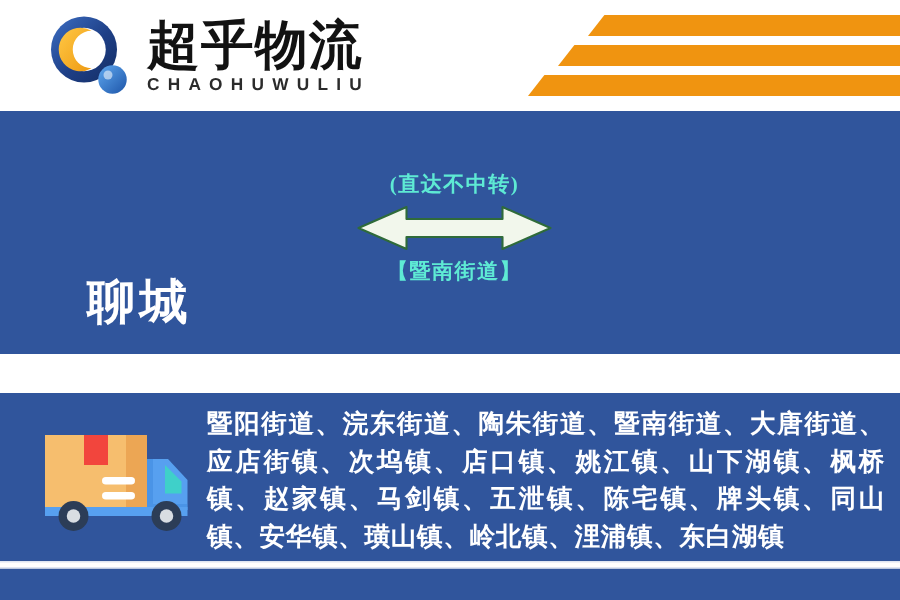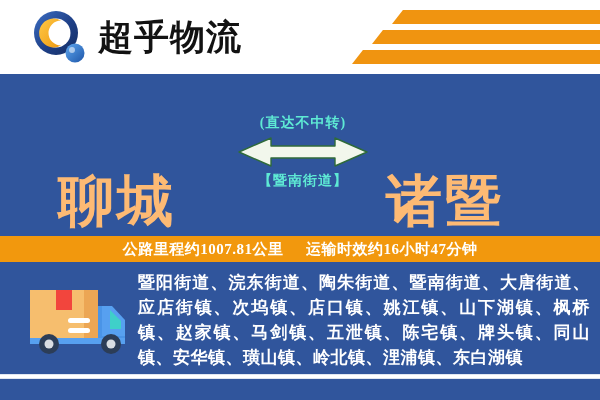--- a/index.html
+++ b/index.html
@@ -85,23 +85,23 @@
     left: 0; top: 74px;
     width: 600px;
     height: 162px;
     background: #30559C;
   }
   .city {
     position: absolute;
     top: 128px;
     transform: translateY(-50%);
     font-family: "Liberation Serif", "DejaVu Serif", serif;
-    font-size: 56px;
-    font-weight: bold;
-    color: #fdba74;
+    font-size: 32px;
+    font-weight: bold;
+    color: #ffffff;
     letter-spacing: 3px;
     white-space: nowrap;
   }
   .city.origin { left: 58px; }
   .city.dest   { left: 386px; }
 
   .arrow-block {
     position: absolute;
     left: 228px;
     top: 40px;
@@ -208,20 +208,21 @@
           </defs>
           <circle cx="26" cy="25" r="22" fill="url(#ringGrad)"></circle>
           <circle cx="26" cy="25" r="14.5" fill="#ffffff"></circle>
           <path d="M31 12.5 A14.5 14.5 0 1 0 31 37.5 A12 12 0 1 1 31 12.5 Z" fill="url(#moonGrad)"></path>
           <circle cx="45" cy="45" r="9.5" fill="url(#dotGrad)"></circle>
           <circle cx="42" cy="42" r="3" fill="#ffffff" opacity="0.55"></circle>
         </svg>
       </div>
       <div class="brand-text">
         <div class="brand-cn">超乎物流</div>
+        <div class="brand-en">CHAOHUWULIU</div>
       </div>
     </div>
 
     <div class="stripes">
       <div class="stripe s1"></div>
       <div class="stripe s2"></div>
       <div class="stripe s3"></div>
     </div>
   </div>
 
@@ -231,30 +232,22 @@
     <div class="arrow-block">
       <div class="arrow-note top">(直达不中转)</div>
       <div>
         <svg class="arrow-svg" width="132" height="34" viewBox="0 0 132 34" aria-hidden="true">
           <polygon points="2,17 34,3 34,11 98,11 98,3 130,17 98,31 98,23 34,23 34,31" fill="#F2F7EC" stroke="#2f6b3a" stroke-width="1.4" stroke-linejoin="round"></polygon>
         </svg>
       </div>
       <div class="arrow-note bottom">【暨南街道】</div>
     </div>
 
-    <div class="city dest">诸暨</div>
   </div>
 
-  <div class="info-bar">
-    <div class="info-bar-text">
-      <span>公路里程约1007.81公里</span>
-      <span class="info-gap"></span>
-      <span>运输时效约16小时47分钟</span>
-    </div>
-  </div>
 
   <div class="coverage">
 
     <div class="truck-icon">
       <svg width="108" height="78" viewBox="0 0 108 78" aria-hidden="true">
 
         <path d="M74 26 L90 26 L103 40 L103 60 L74 60 Z" fill="#57A0F0"></path>
         <path d="M88 30 L99 41 L99 49 L88 49 Z" fill="#3FD0C9"></path>
         <path d="M74 26 L74 60 L103 60 L103 56 L80 56 L80 26 Z" fill="#3C84DB" opacity="0.45"></path>
 

